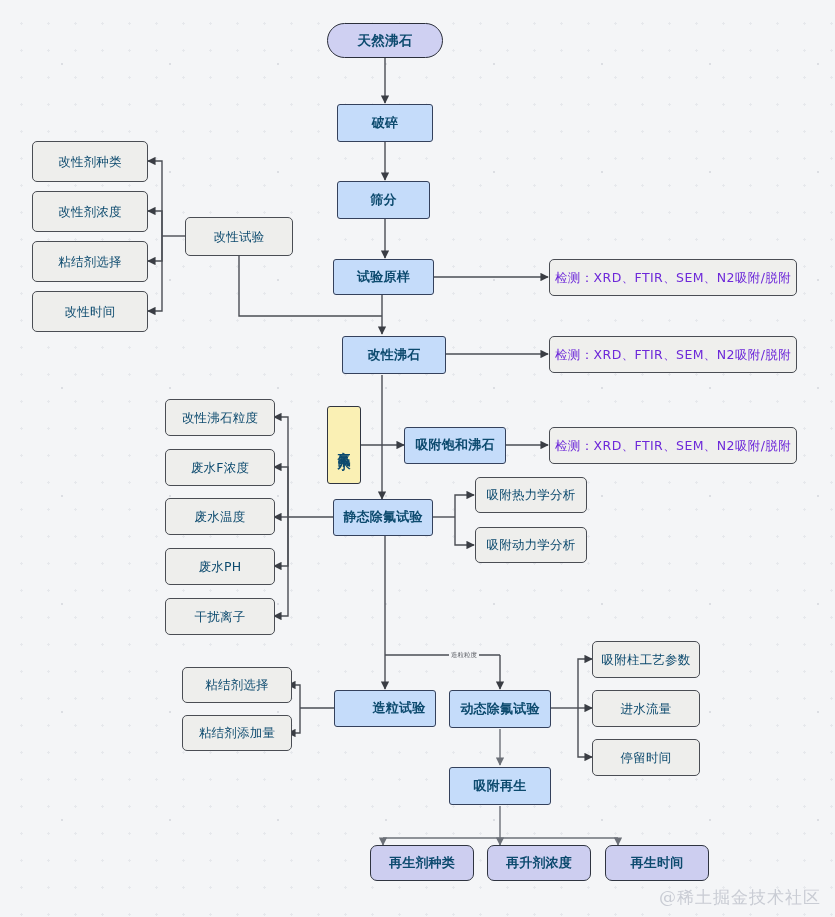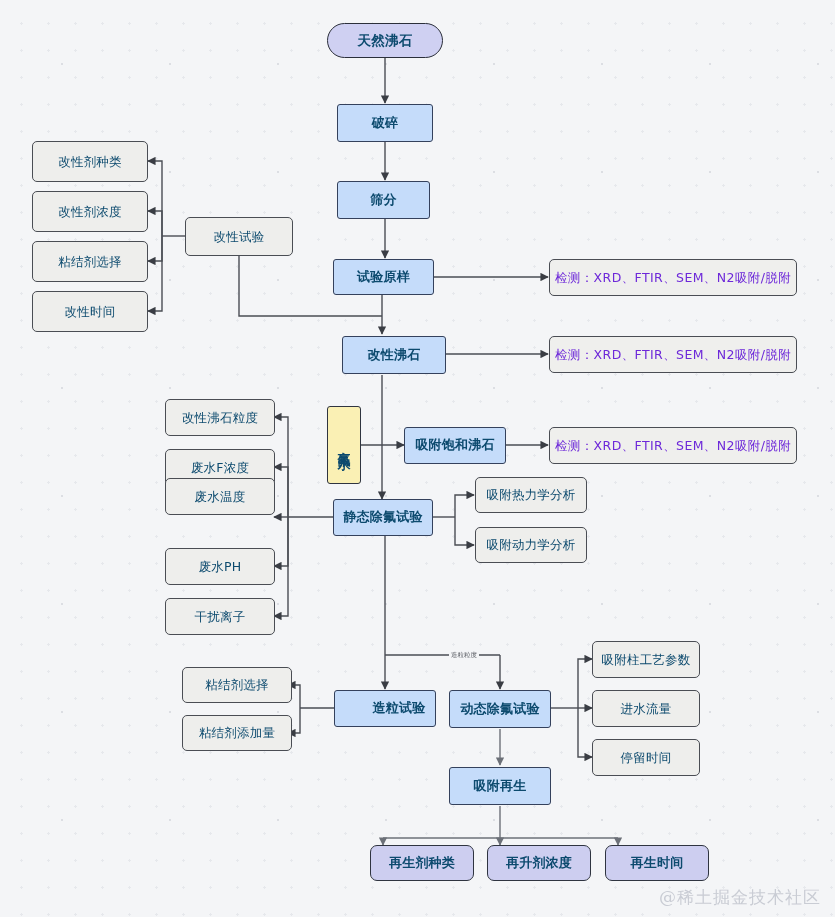--- a/index.html
+++ b/index.html
@@ -252,21 +252,21 @@
   </div>
 
   <div class="node n-gray" style="left:165px;top:399px;width:110px;height:37px;">
     <span>改性沸石粒度</span>
   </div>
 
   <div class="node n-gray" style="left:165px;top:449px;width:110px;height:37px;">
     <span>废水F浓度</span>
   </div>
 
-  <div class="node n-gray" style="left:165px;top:478px;width:110px;height:37px;">
+  <div class="node n-gray" style="left:165px;top:498px;width:110px;height:37px;">
     <span>废水温度</span>
   </div>
 
   <div class="node n-gray" style="left:165px;top:548px;width:110px;height:37px;">
     <span>废水PH</span>
   </div>
 
   <div class="node n-gray" style="left:165px;top:598px;width:110px;height:37px;">
     <span>干扰离子</span>
   </div>

